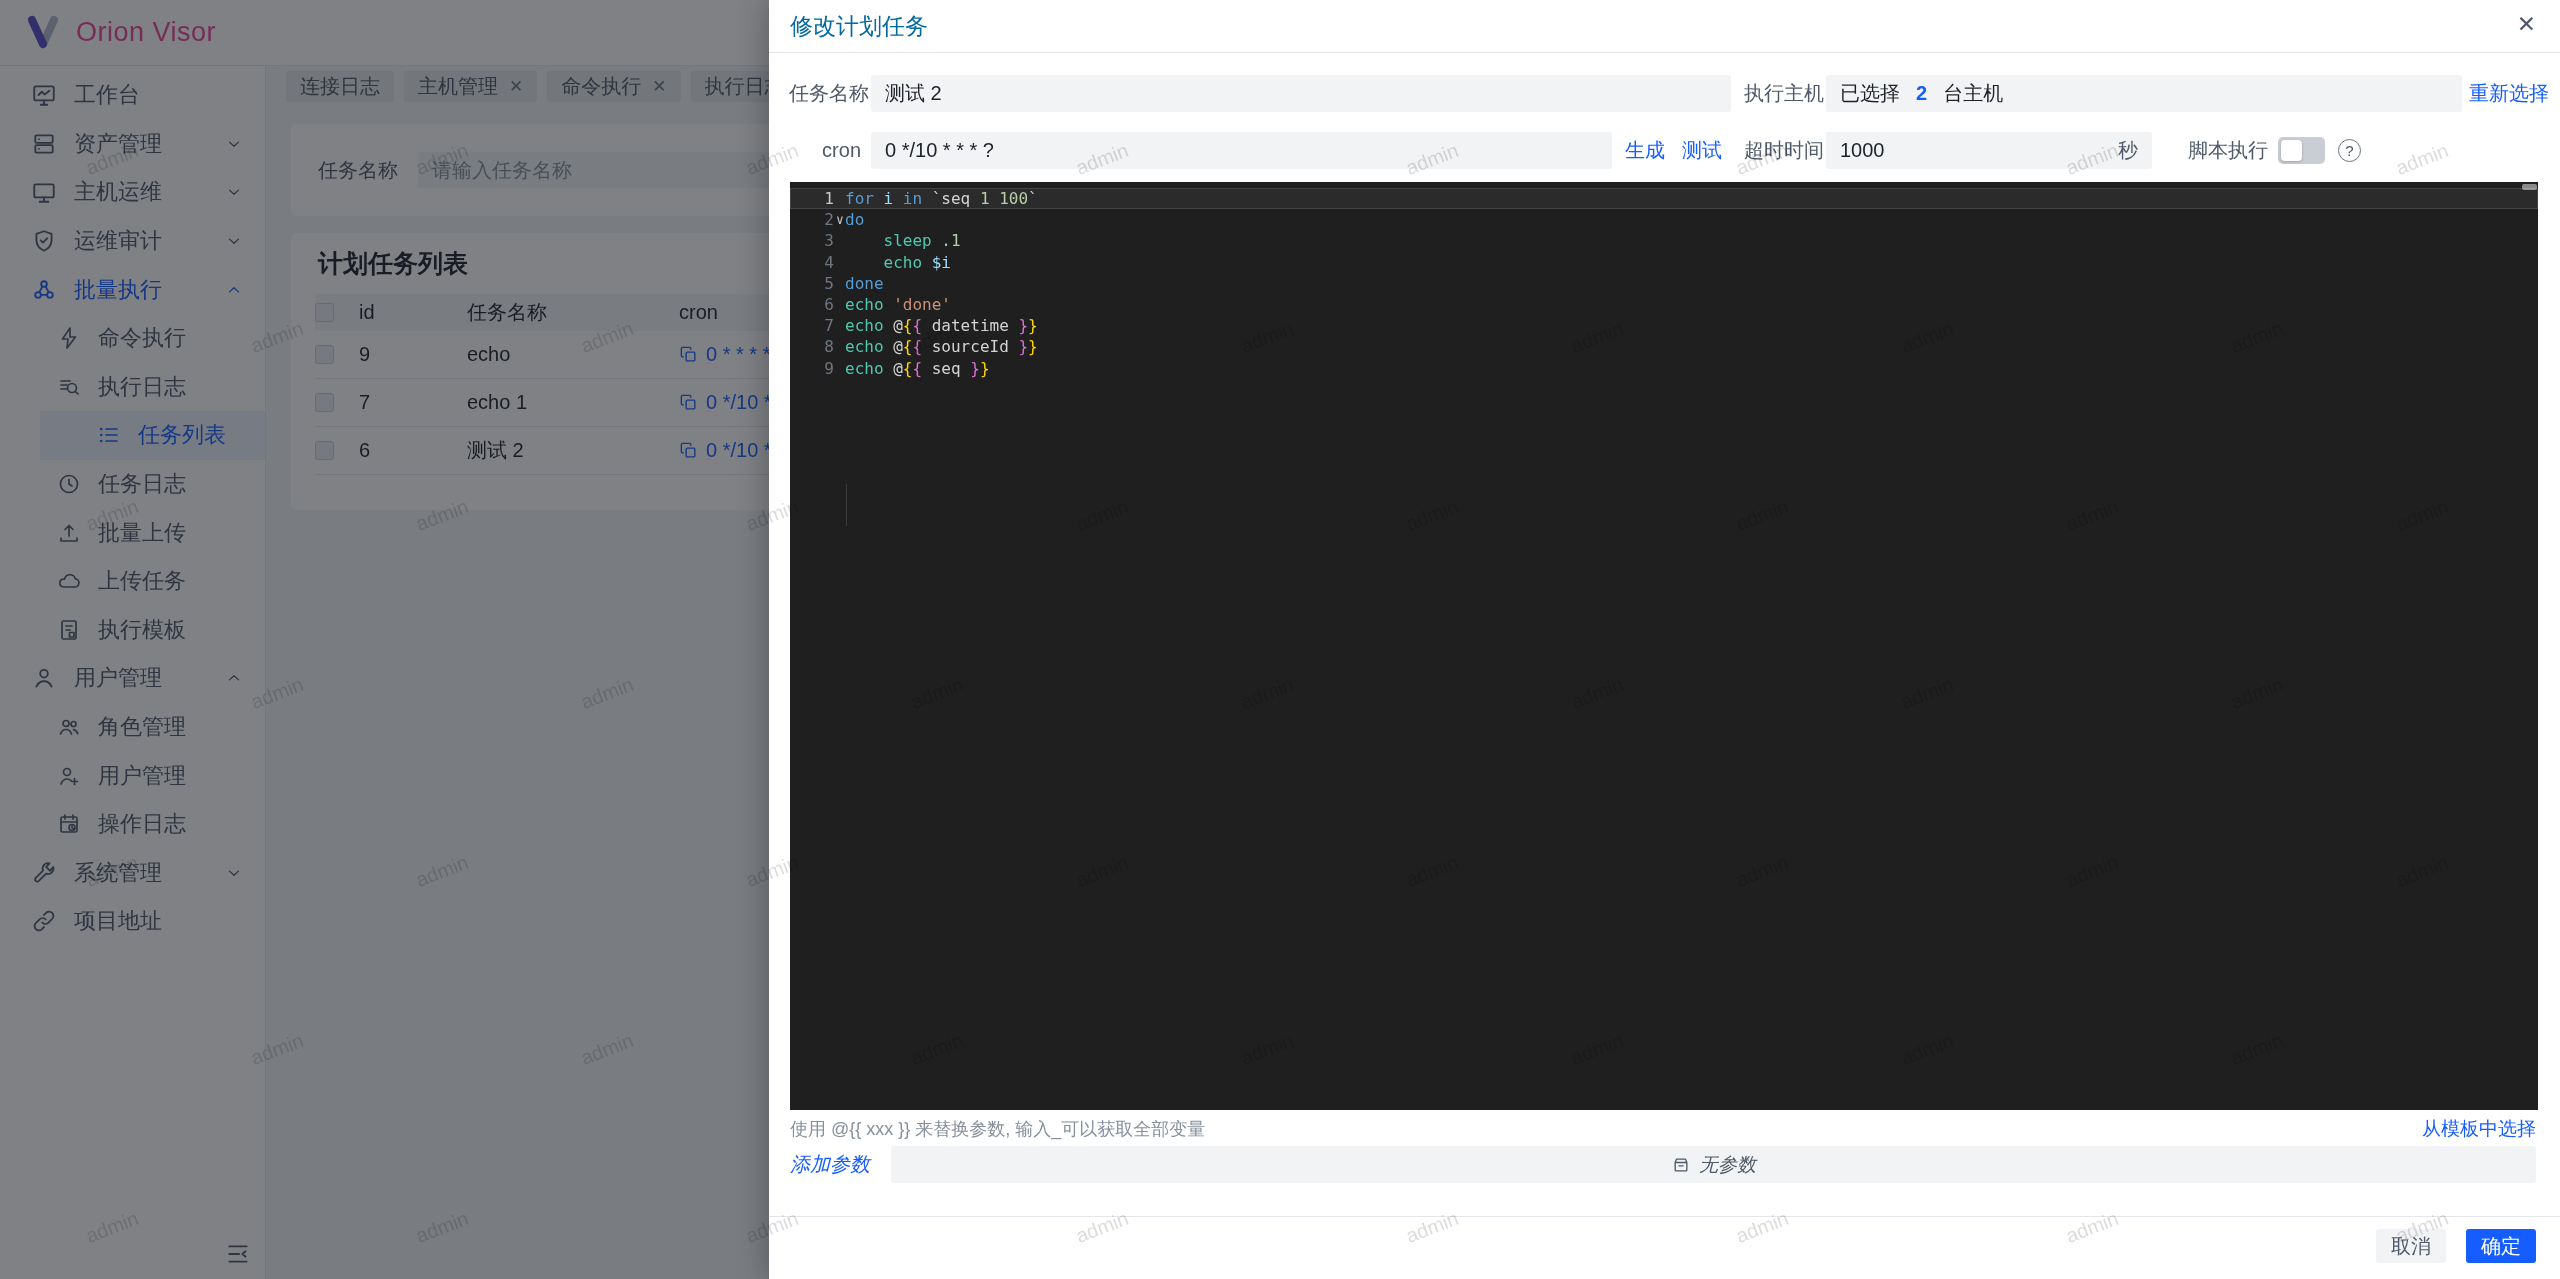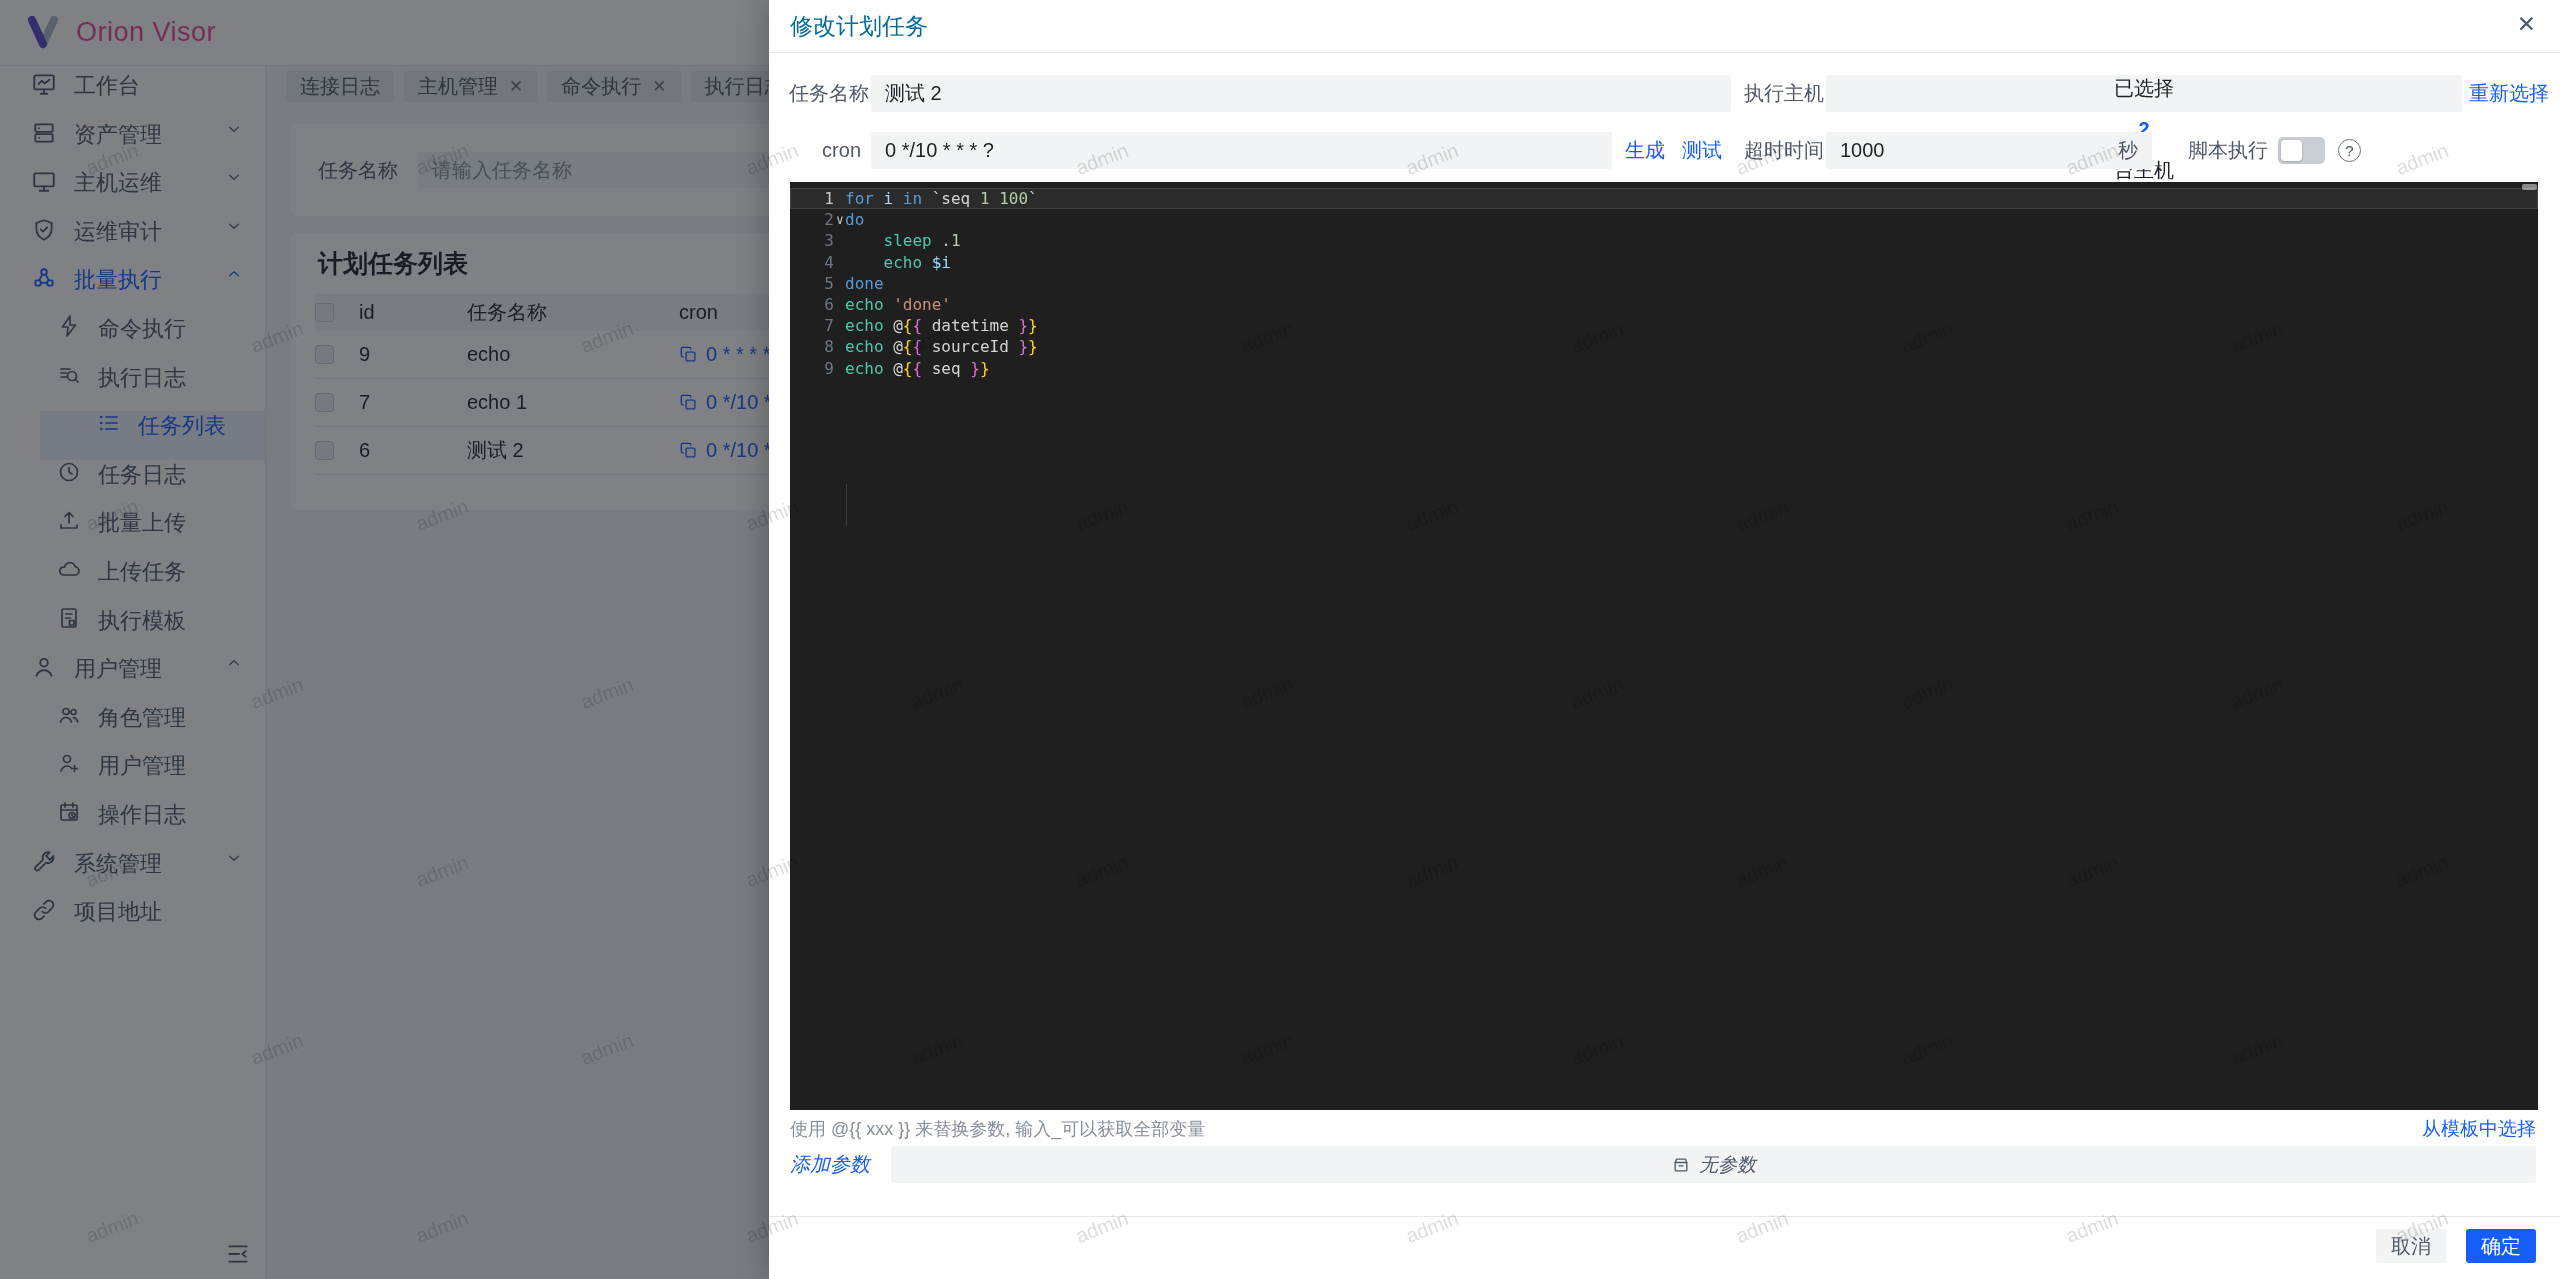--- a/index.html
+++ b/index.html
@@ -5,21 +5,21 @@
   html,body{margin:0;padding:0;background:#555;}
   #app{position:relative;width:2560px;height:1279px;overflow:hidden;background:#f2f3f5;
        font-family:"Liberation Sans","DejaVu Sans",sans-serif;color:#1d2129;}
   
   .topbar{position:absolute;left:0;top:0;width:100%;height:66px;background:#fff;border-bottom:1px solid #e5e6eb;box-sizing:border-box;}
   .logo{position:absolute;left:24px;top:13px;display:flex;align-items:center;gap:14px;}
   .logo-title{font-size:27px;font-weight:500;color:#ec4899;letter-spacing:.5px;}
   
   .sidebar{position:absolute;left:0;top:66px;bottom:0;width:266px;background:#fff;border-right:1px solid #e5e6eb;box-sizing:border-box;}
   .menu{padding-top:5px;}
-  .side-item{position:relative;height:48.6px;display:flex;color:#4e5969;font-size:22px;cursor:pointer;}
+  .side-item{position:relative;height:48.6px;display:flex;align-items:center;color:#4e5969;font-size:22px;cursor:pointer;}
   .side-item .ic{display:flex;align-items:center;justify-content:center;width:26px;height:26px;margin-left:31px;flex:none;}
   .side-item.child .ic{margin-left:57px;width:24px;height:24px;}
   .side-item .lab{margin-left:17px;white-space:nowrap;}
   .side-item .chev{position:absolute;right:22px;display:flex;}
   .side-item.active{color:#165dff;}
   .side-item.selected{background:#eef2fa;color:#165dff;margin-left:40px;}
   .collapse-btn{position:absolute;right:14px;bottom:12px;width:26px;height:26px;color:#4e5969;}
   
   .content{position:absolute;left:266px;top:66px;right:0;bottom:0;background:#f2f3f5;}
   .tabbar{position:absolute;left:20px;top:5px;display:flex;gap:10px;}
@@ -44,21 +44,21 @@
   
   .dim{position:absolute;left:0;top:0;width:769px;height:1279px;background:rgba(22,26,33,.55);z-index:5;}
   
   .modal{position:absolute;left:769px;top:0;width:1791px;height:1279px;background:#fff;z-index:6;box-shadow:0 0 30px rgba(0,0,0,.3);}
   .m-head{position:relative;height:52px;border-bottom:1px solid #e5e6eb;}
   .m-title{position:absolute;left:21px;top:0;line-height:52px;font-size:23px;font-weight:500;color:#0369a1;}
   .m-close{position:absolute;right:24px;top:13px;font-size:23px;color:#4e5969;cursor:pointer;line-height:1;}
   .flabel{position:absolute;font-size:20px;color:#4e5969;line-height:37px;white-space:nowrap;}
   .finput{position:absolute;height:37px;background:#f2f3f5;border:none;border-radius:3px;padding:0 14px;font-size:20px;color:#1d2129;font-family:inherit;box-sizing:border-box;}
   .link{color:#165dff;font-size:20px;cursor:pointer;white-space:nowrap;}
-  .hostbox{position:absolute;left:1057px;top:75px;width:636px;height:37px;background:#f2f3f5;border-radius:3px;display:flex;align-items:center;gap:16px;padding:0 14px;box-sizing:border-box;font-size:20px;color:#1d2129;flex-direction:column;}
+  .hostbox{position:absolute;left:1057px;top:75px;width:636px;height:37px;background:#f2f3f5;border-radius:3px;display:flex;align-items:center;gap:16px;padding:0 14px;box-sizing:border-box;font-size:20px;color:#1d2129;}
   .hostbox .cnt{color:#165dff;font-weight:700;}
   .suffix-unit{position:absolute;left:1345px;top:132px;line-height:37px;font-size:20px;color:#4e5969;}
   .switch{position:absolute;left:1509px;top:137px;width:47px;height:27px;background:#c9cdd4;border-radius:5px;cursor:pointer;}
   .switch .knob{position:absolute;left:3px;top:3px;width:21px;height:21px;background:#fff;border-radius:4px;box-shadow:0 1px 3px rgba(0,0,0,.2);}
   .help{position:absolute;left:1569px;top:139px;width:23px;height:23px;border:1.6px solid #6b7785;border-radius:50%;color:#4e5969;font-size:15px;display:flex;align-items:center;justify-content:center;box-sizing:border-box;cursor:pointer;}
   
   .editor{position:absolute;left:21px;top:182px;width:1748px;height:928px;background:#1f1f1f;overflow:hidden;font-family:"DejaVu Sans Mono",monospace;font-size:16px;cursor:text;}
   .editor{padding-top:6px;box-sizing:border-box;}
   .code-line{position:relative;height:21.2px;line-height:21.2px;white-space:pre;}
   .code-line .ln{position:absolute;left:0;top:0;width:44px;text-align:right;color:#6e7681;}

